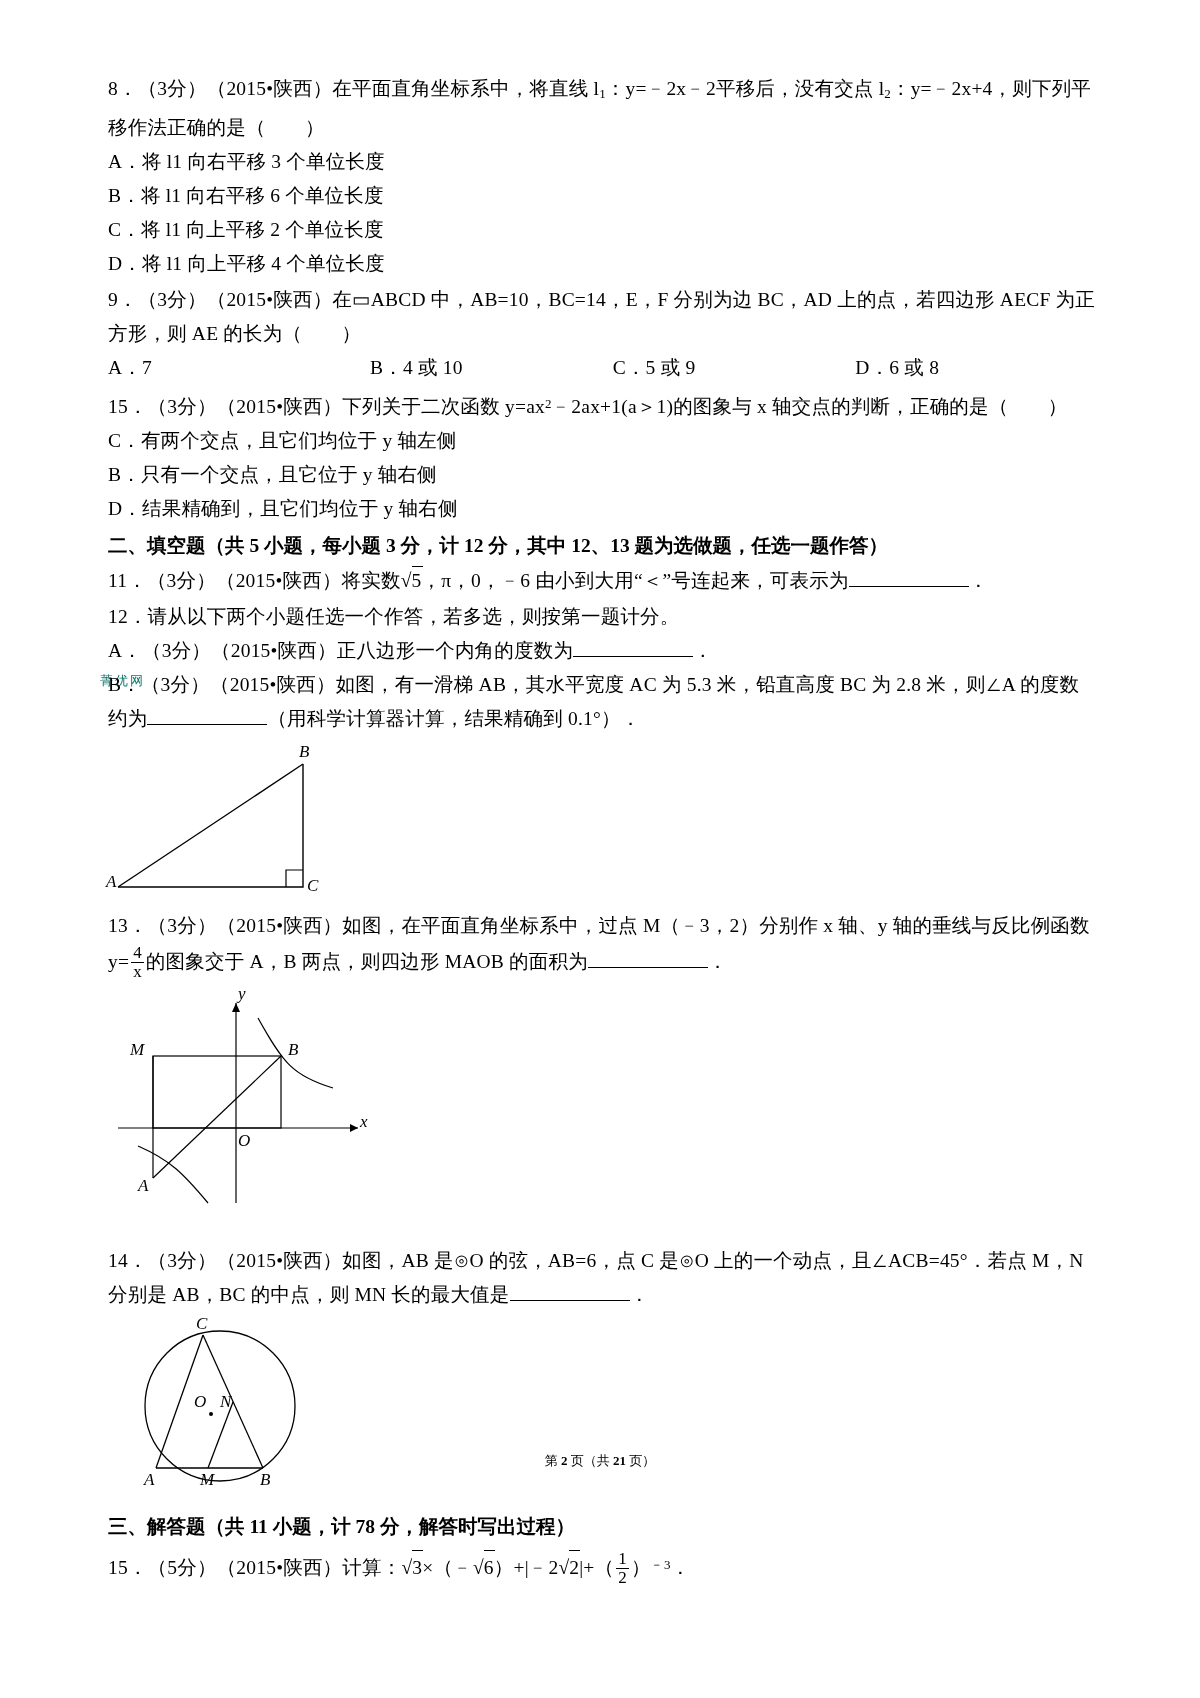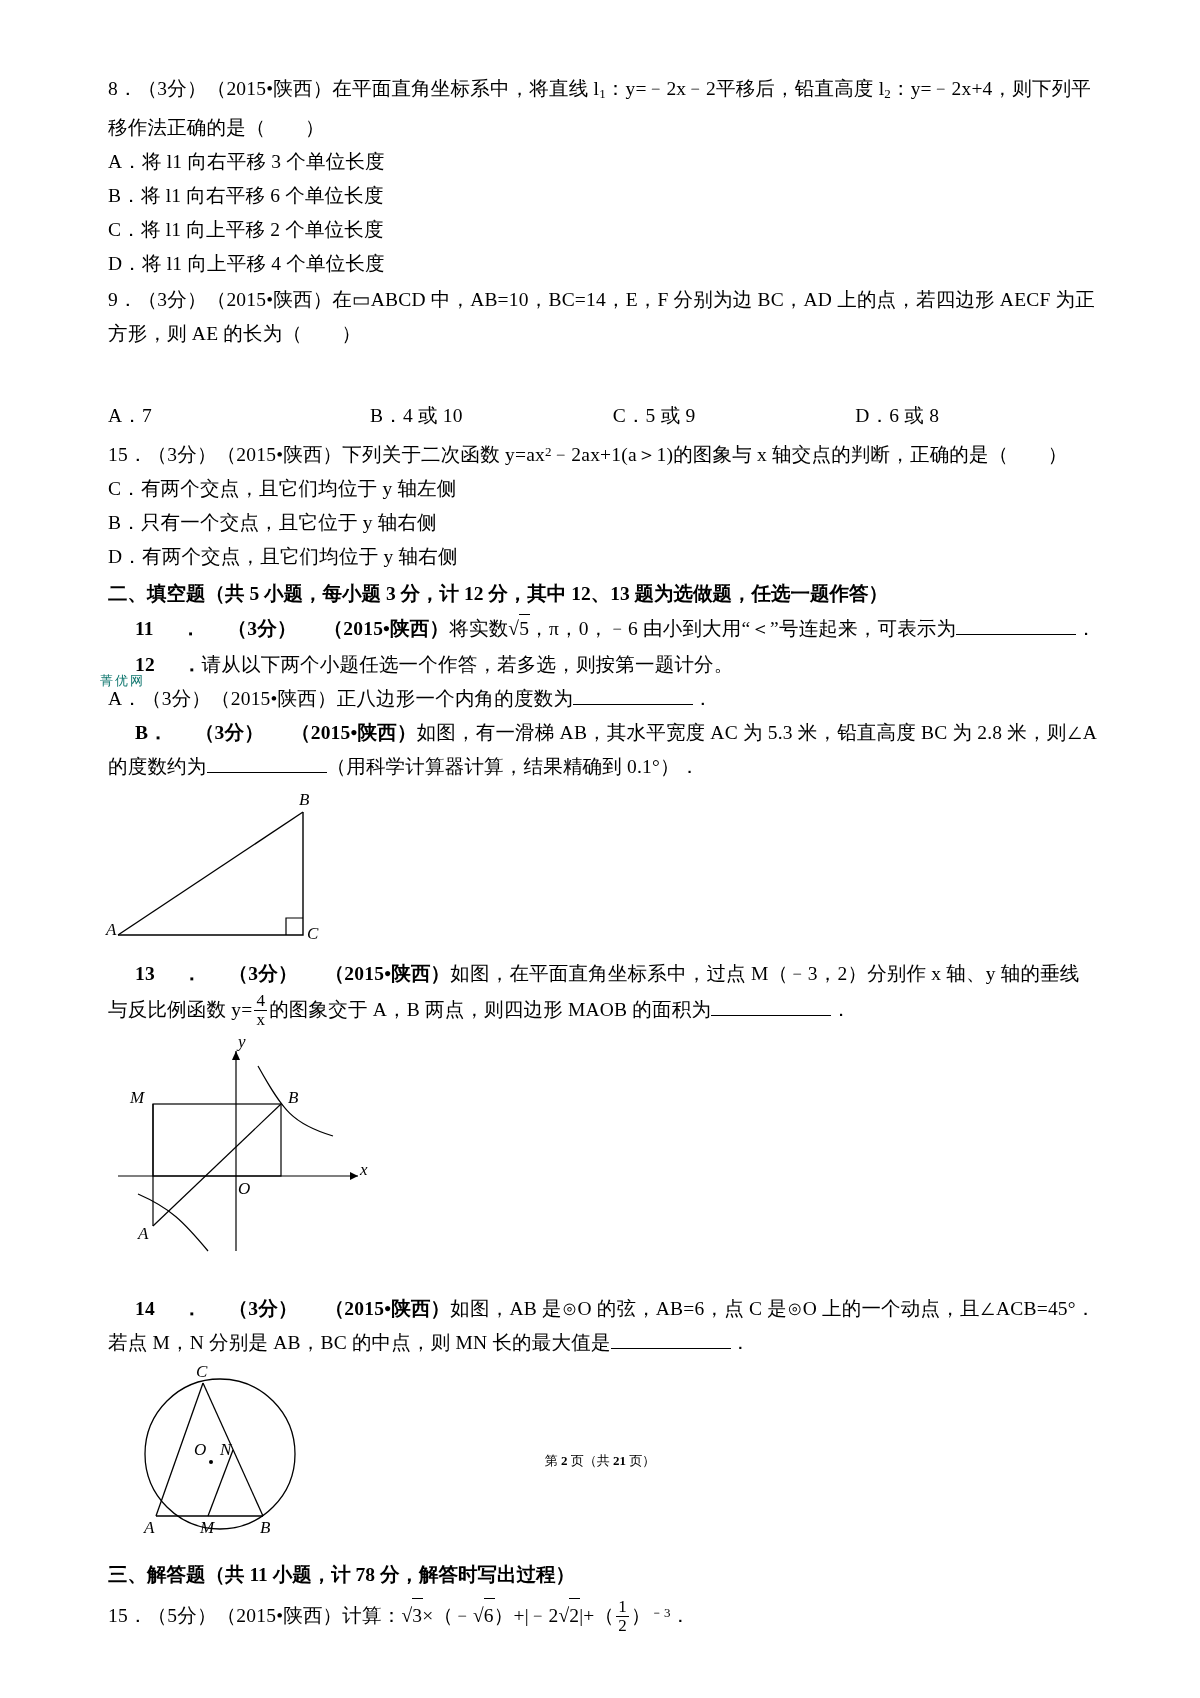--- a/index.html
+++ b/index.html
@@ -26,24 +26,24 @@
   .line {
     font-size:19.5px;
     line-height:34px;
     letter-spacing:0.2px;
   }
   .opts { display:flex; width:100%;flex-direction:column; }
   .opts > div { }
   .opt-a { width:48%; }
   .opt-b { width:52%; }
   .opts4 { display:flex; width:100%; }
-  .opts4 > div { width:25%;margin-top:48px; }
+  .opts4 > div { width:25%; }
   .opts4 > div:first-child { width:27%; }
   .opts4 > div:nth-child(2) { width:25%; }
-  .bold { font-weight:bold;margin-left:27px; }
+  .bold { font-weight:normal; }
   .sub { font-size:13px; vertical-align:-3px; }
   .sup { font-size:13px; vertical-align:5px; }
   .blank { display:inline-block; border-bottom:1px solid #000; width:120px; }
   .rad { position:relative; display:inline-block; }
   .rad > .bar {
     position:absolute; left:11px; right:-1px; top:2px;
     border-top:1px solid #000;
   }
   .frac {
     display:inline-block;
@@ -80,21 +80,21 @@
 </head>
 <body>
 
 <div class="page">
   <div class="watermark">菁优网</div>
 
   <div class="content">
 
     <div class="q">
       <div class="line">
-        <span>8</span>．<span>（3分）</span><span>（2015•陕西）</span><span>在平面直角坐标系中，将直线 l</span><span class="sub">1</span><span>：y=﹣2x﹣2平移后，铅直高度 l</span><span class="sub">2</span><span>：y=﹣2x+4，则下列平移作法正确的是（　　）</span>
+        <span>8</span>．<span>（3分）</span><span>（2015•陕西）</span><span>在平面直角坐标系中，将直线 l</span><span class="sub">1</span><span>：y=﹣2x﹣2平移后，没有交点 l</span><span class="sub">2</span><span>：y=﹣2x+4，则下列平移作法正确的是（　　）</span>
       </div>
       <div class="line opts">
         <div class="opt-a">A．将 l1 向右平移 3 个单位长度</div>
         <div class="opt-b">B．将 l1 向右平移 6 个单位长度</div>
       </div>
       <div class="line opts">
         <div class="opt-a">C．将 l1 向上平移 2 个单位长度</div>
         <div class="opt-b">D．将 l1 向上平移 4 个单位长度</div>
       </div>
     </div>
@@ -110,21 +110,21 @@
         <div>D．6 或 8</div>
       </div>
     </div>
 
     <div class="q">
       <div class="line">
         <span>15</span>．<span>（3分）</span><span>（2015•陕西）</span><span>下列关于二次函数 y=ax</span><span class="sup">2</span><span>﹣2ax+1(a＞1)的图象与 x 轴交点的判断，正确的是（　　）</span>
       </div>
       <div class="line">C．有两个交点，且它们均位于 y 轴左侧</div>
       <div class="line">B．只有一个交点，且它位于 y 轴右侧</div>
-      <div class="line">D．有两个交点，且它们均位于 y 轴右侧</div>
+      <div class="line">D．结果精确到，且它们均位于 y 轴右侧</div>
     </div>
 
     <div class="sec-head">二、填空题（共 5 小题，每小题 3 分，计 12 分，其中 12、13 题为选做题，任选一题作答）</div>
 
     <div class="q">
       <div class="line">
         <span class="bold">11</span><span class="bold">．</span><span class="bold">（3分）</span><span class="bold">（2015•陕西）</span><span>将实数</span><span class="rad">√<span class="bar"></span><span>5</span></span><span>，π，0，﹣6 由小到大用“＜”号连起来，可表示为</span><span class="blank"></span><span>．</span>
       </div>
     </div>
 

